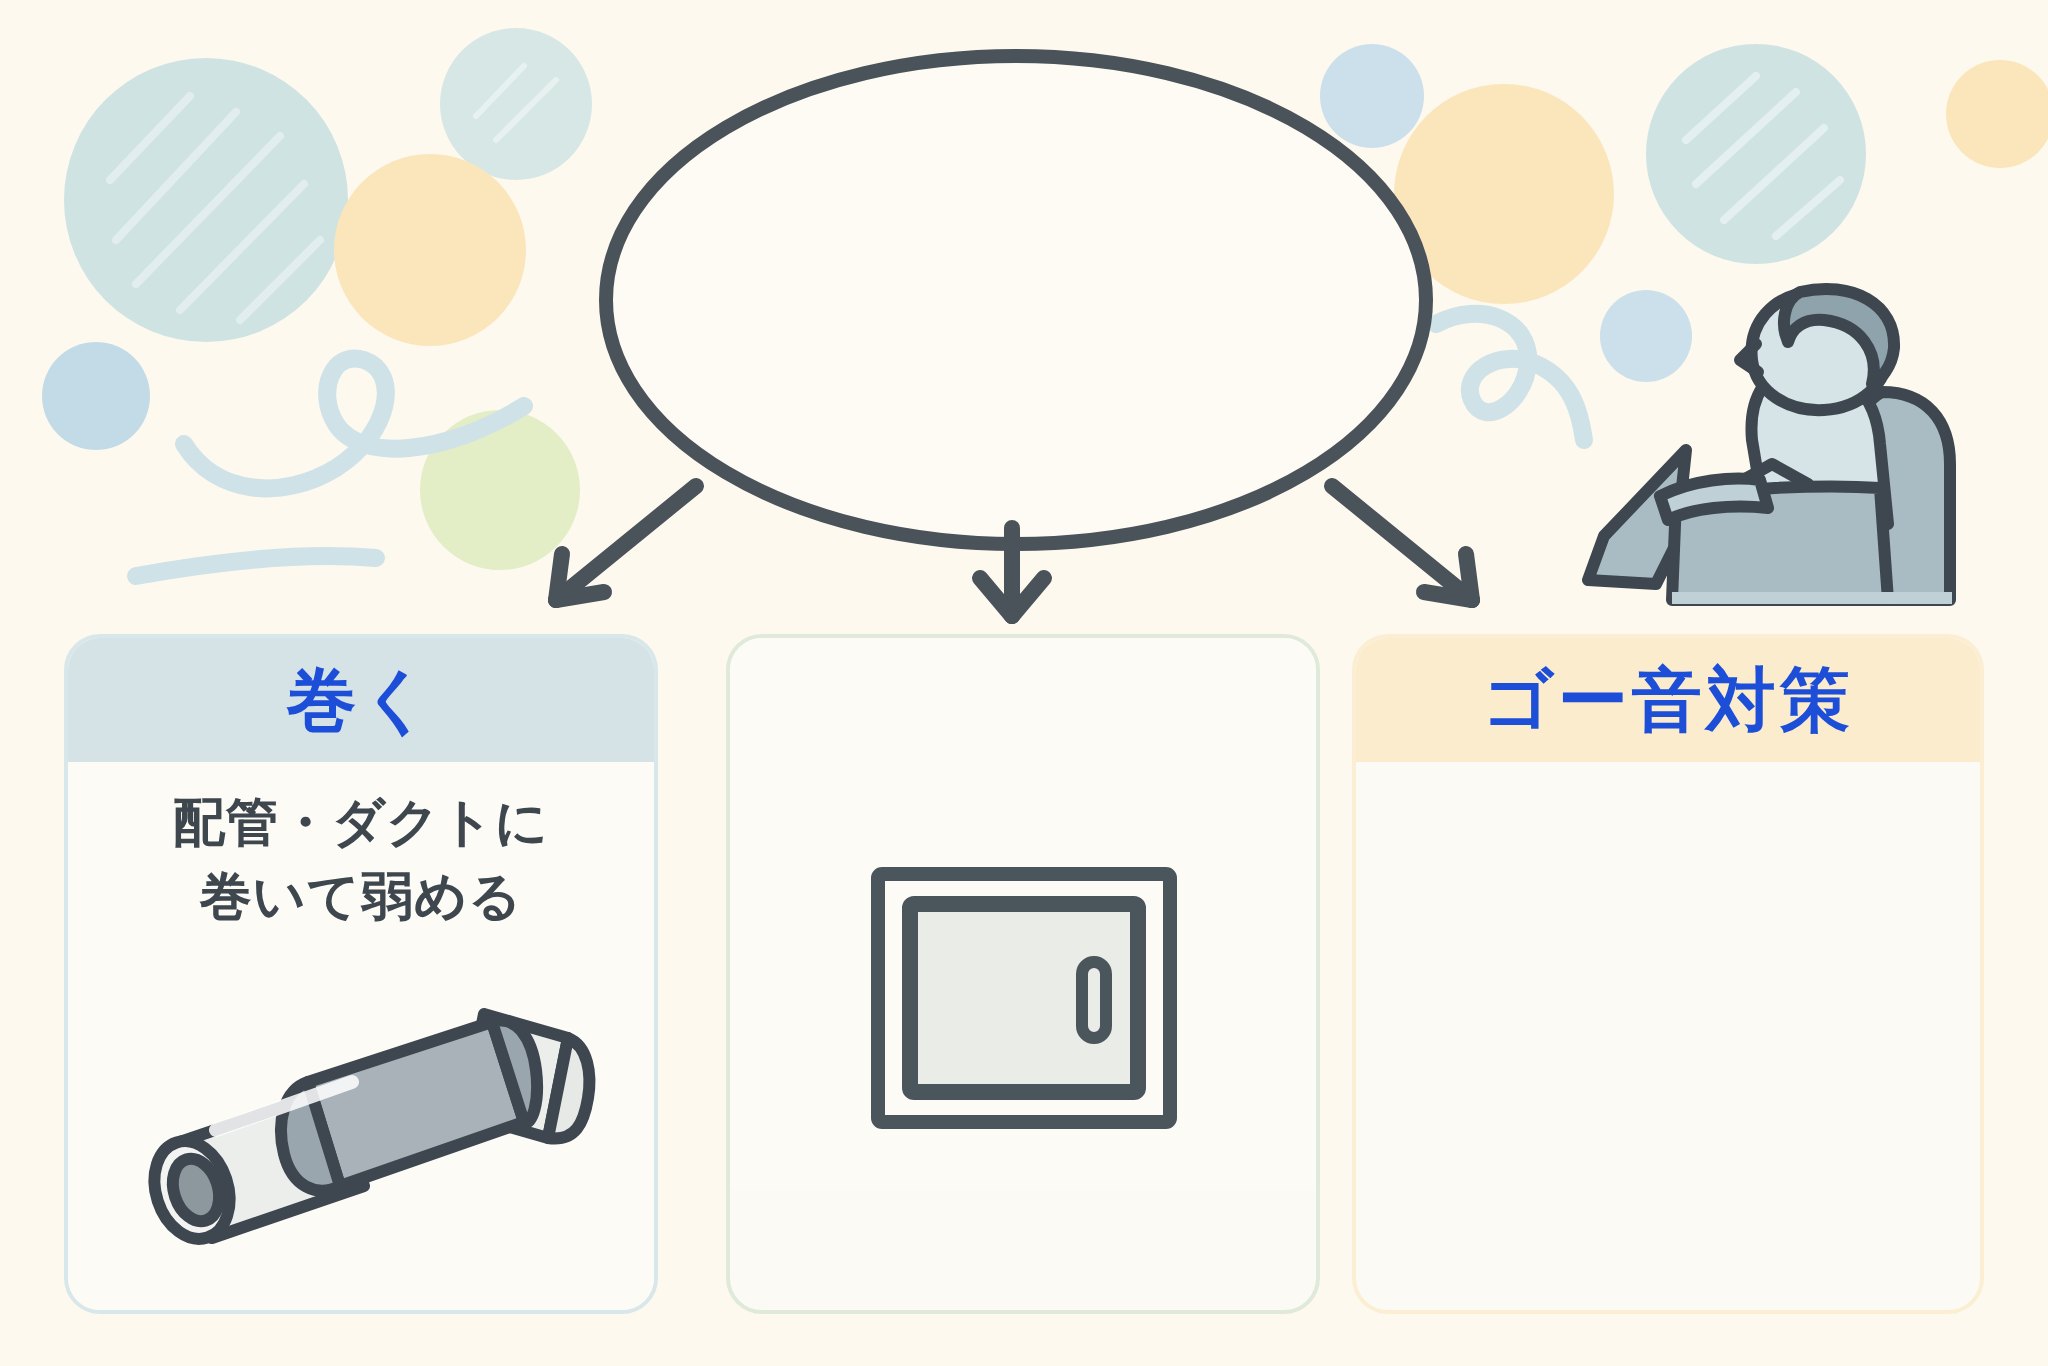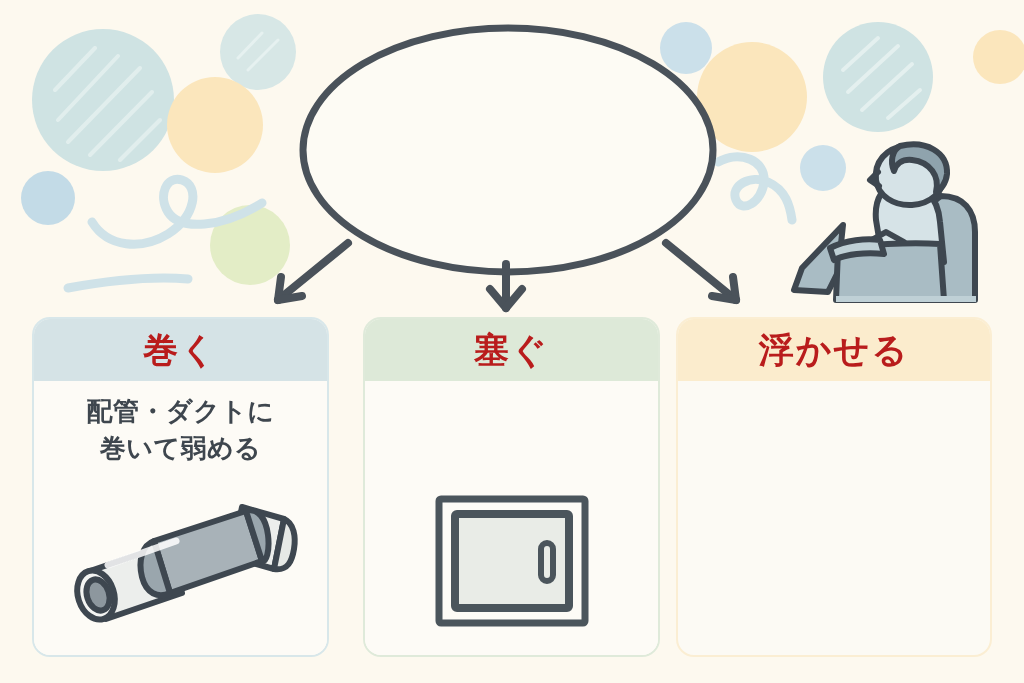--- a/index.html
+++ b/index.html
@@ -67,21 +67,21 @@
     display: flex;
     align-items: center;
     justify-content: center;
     box-sizing: border-box;
   }
   #card-0 .card-head { background: #d5e3e6; }
   #card-1 .card-head { background: #dde9d8; }
   #card-2 .card-head { background: #fbeccd; }
 
   .card-head-label {
-    color: #b91c1c;
+    color: #1d4ed8;
     font-size: 35px;
     font-weight: bold;
     letter-spacing: 2px;
   }
 
   .card-body {
     position: relative;
     height: 276px;
     background: #fdfbf6;
     padding-top: 12px;
@@ -228,42 +228,39 @@
               <ellipse cx="52" cy="110" rx="11" ry="16" transform="rotate(-18 52 110)" fill="#8d979e"></ellipse>
 
               <path d="M62 80 L130 56" stroke="#ffffff" stroke-width="7" opacity="0.85"></path>
             </g>
           </svg>
         </div>
       </div>
     </div>
 
     <div class="card" id="card-1">
-      <div class="card-head">
-        <span class="card-head-label">塞ぐ</span>
-      </div>
       <div class="card-body">
         <div class="card-art">
           <svg width="200" height="150" viewBox="0 0 200 150">
             <g stroke="#4b555c" stroke-linejoin="round" stroke-linecap="round" fill="none">
 
               <rect x="27" y="14" width="146" height="124" rx="2" stroke-width="7" fill="#fdfbf6"></rect>
 
               <rect x="43" y="29" width="114" height="94" rx="2" stroke-width="8" fill="#e9ece7"></rect>
 
               <rect x="129" y="58" width="12" height="38" rx="6" stroke-width="6" fill="#e9ece7"></rect>
             </g>
           </svg>
         </div>
       </div>
     </div>
 
     <div class="card" id="card-2">
       <div class="card-head">
-        <span class="card-head-label">浮かせる</span>
+        <span class="card-head-label">ゴー音対策</span>
       </div>
     </div>
 
   </div>
 
   <div id="text-layer">
     <div class="bubble-title">パイプスペース・
 ダクトの
 ゴー音対策</div>
   </div>

